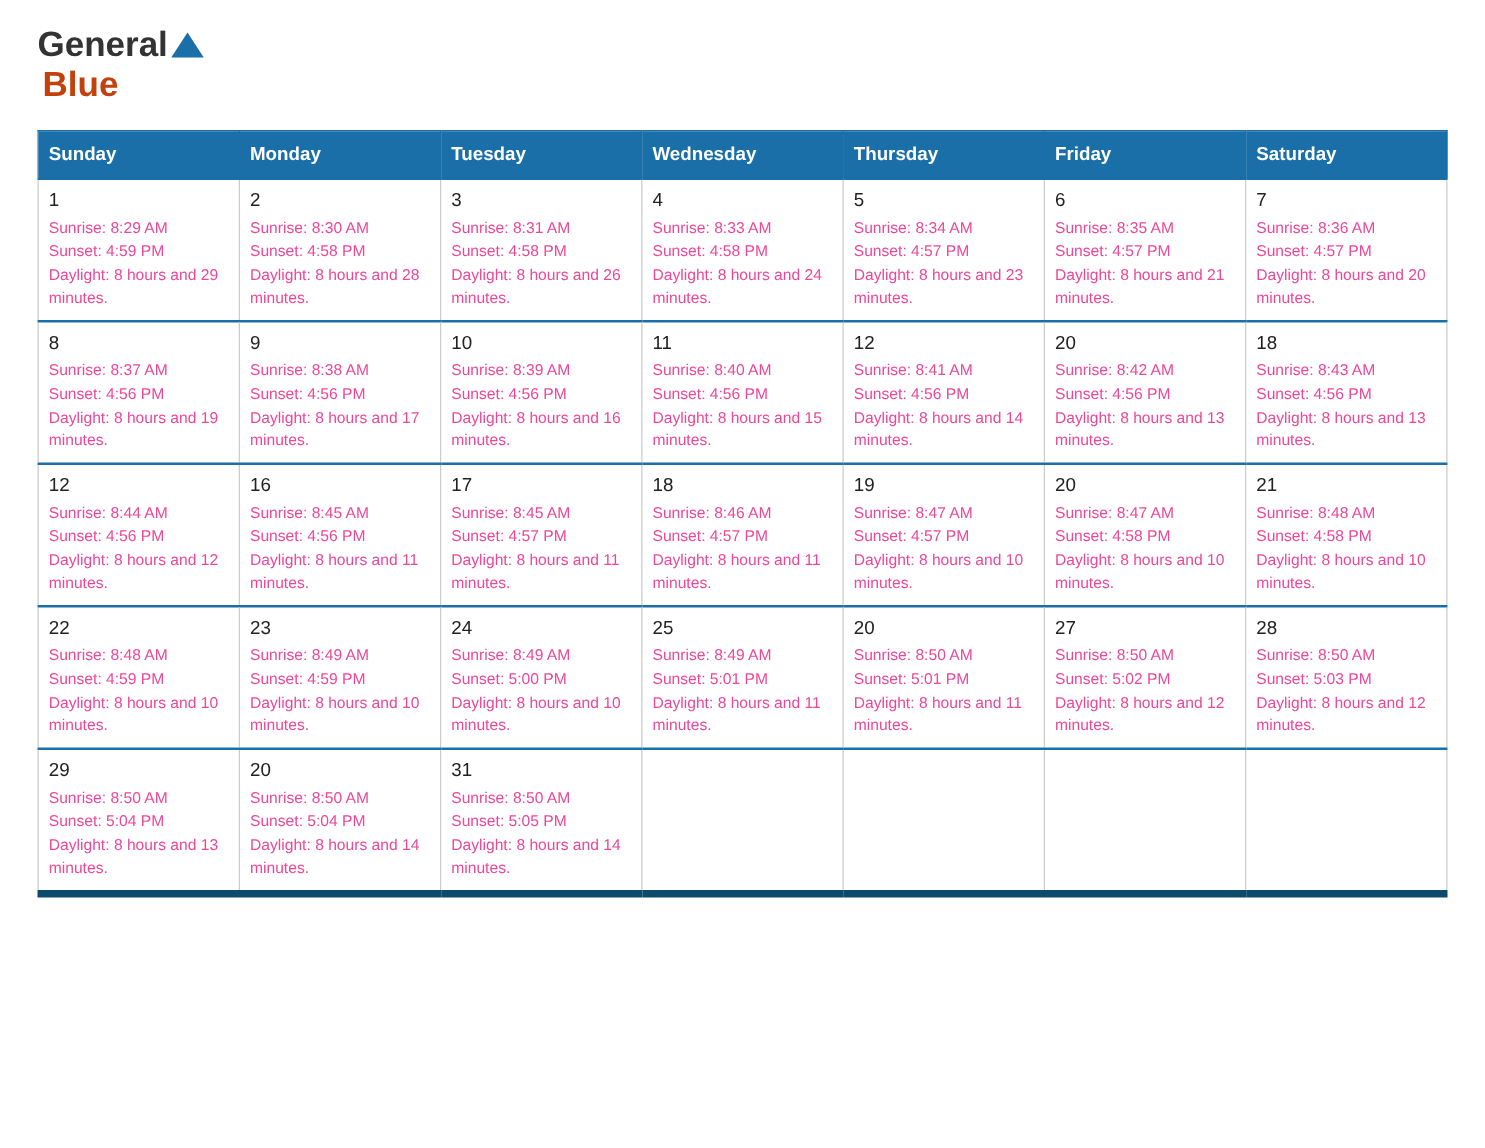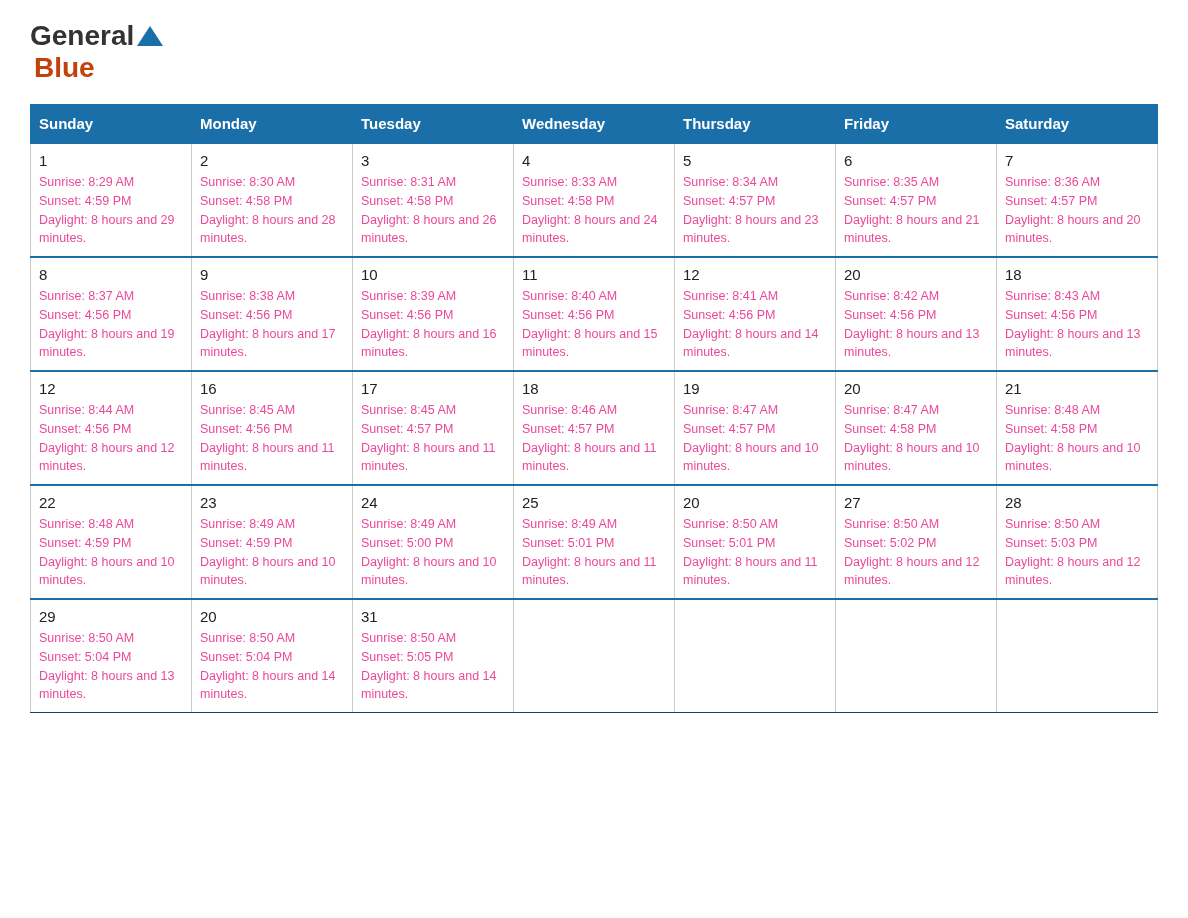--- a/index.html
+++ b/index.html
@@ -86,21 +86,21 @@
     .day-info {
       color: #ec4899;
       font-size: 12.5px;
       line-height: 1.5;
     }
     td.empty {
       border-top: 2px solid #1a6fa8;
       background: #fff;
     }
     tbody tr:last-child td {
-      border-bottom: 1px solid #0c4a6e;
+      border-bottom: 6px solid #0c4a6e;
     }
   </style>
 </head>
 <body>
 
 <div class="header">
   <div class="logo-block">
     <div class="logo-row1">
       <span class="logo-text-general">General</span>
       <div style="display:flex; flex-direction:column; align-items:center; margin-left:3px;">

